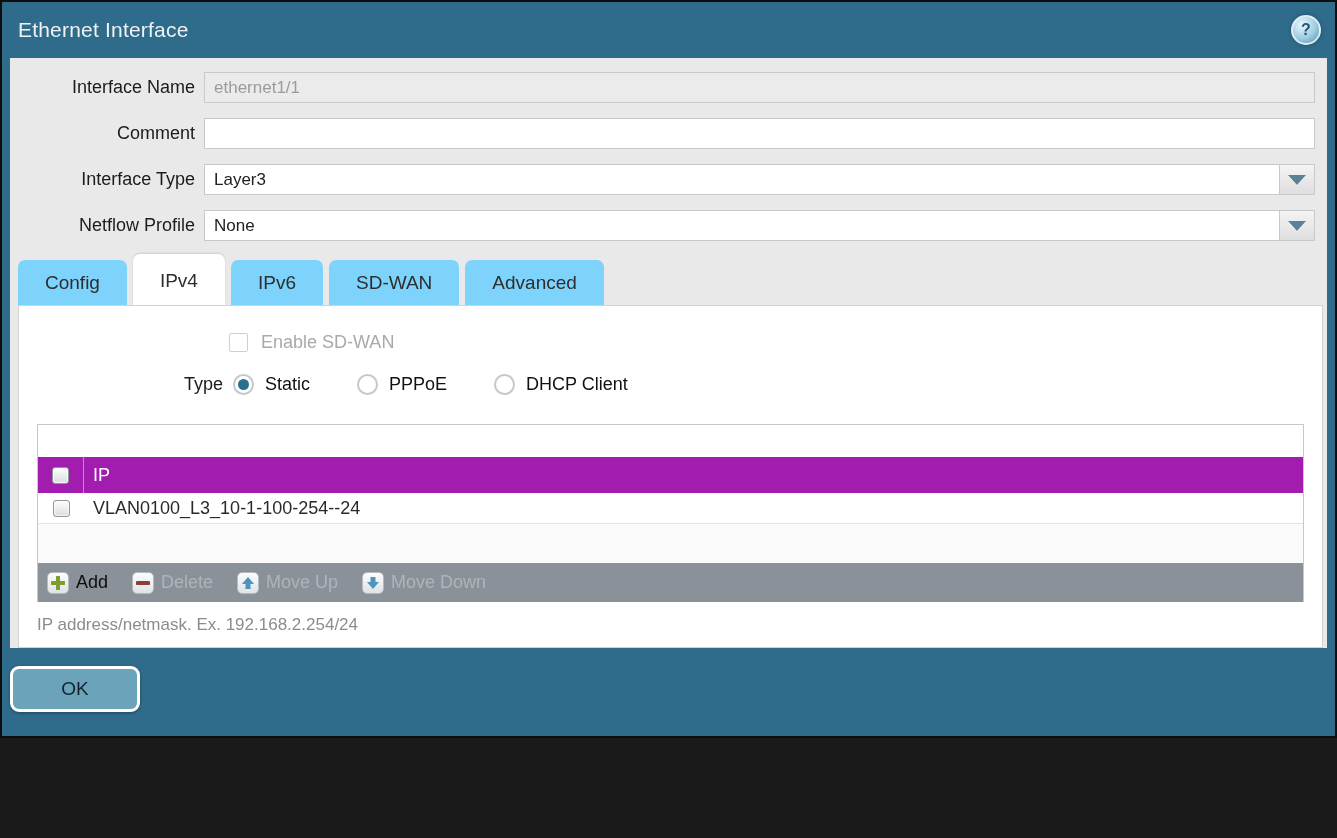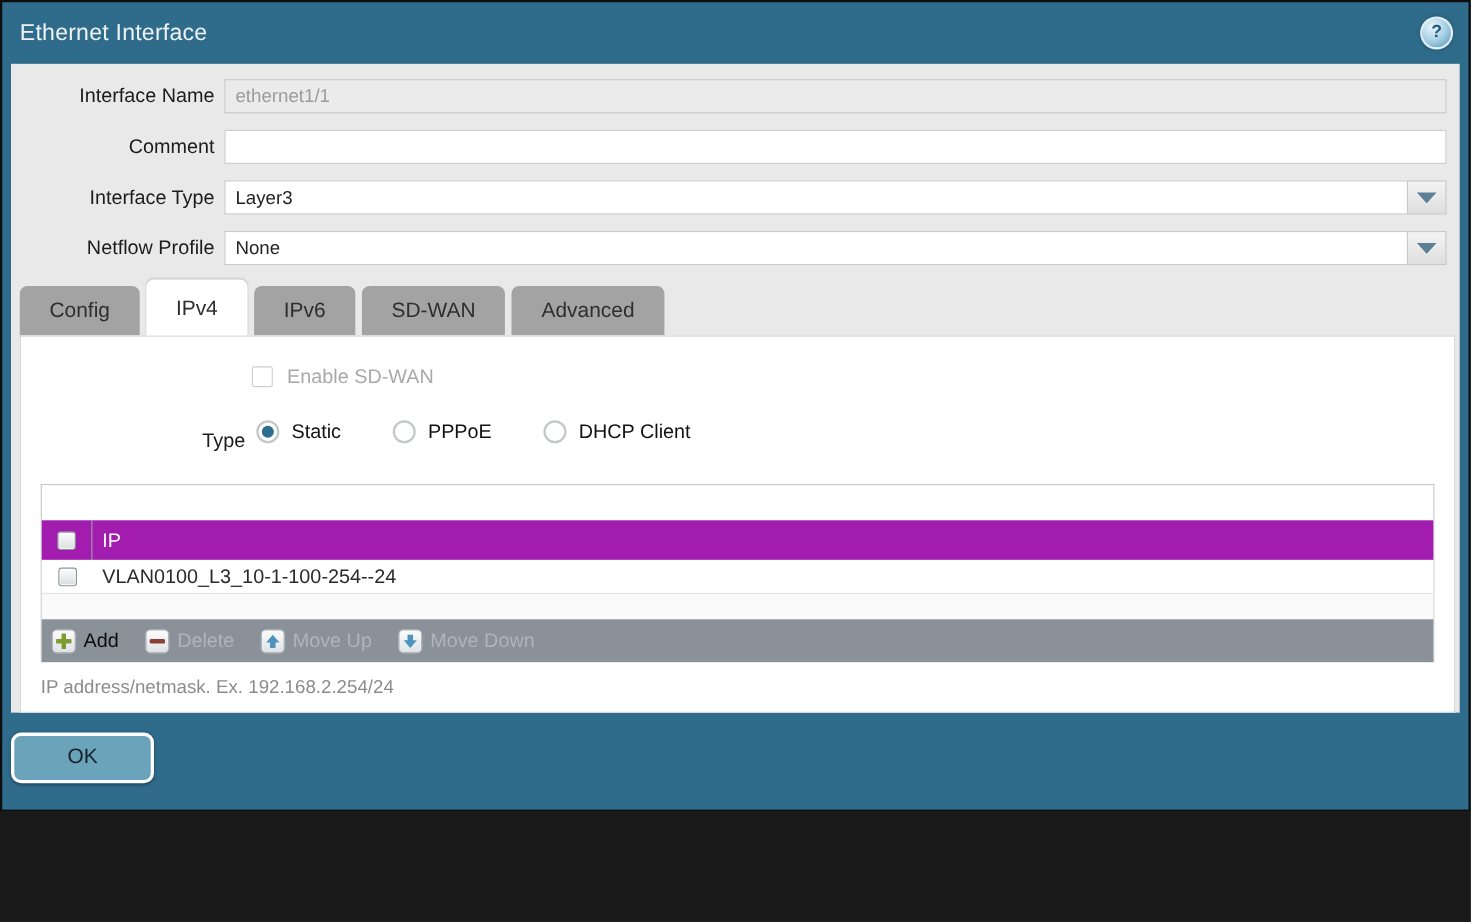--- a/index.html
+++ b/index.html
@@ -62,21 +62,21 @@
   .combo-arrow {
     width:0; height:0;
     border-left:9px solid transparent; border-right:9px solid transparent;
     border-top:10px solid #5d8097;
     filter:drop-shadow(0 1px 0 rgba(255,255,255,0.6));
   }
 
   
   .tabs { display:flex; align-items:flex-end; padding-left:8px; height:51px; flex:0 0 51px; }
   .tab {
-    background:#a3a3a3; color:#2e2e2e;
+    background:#7dd3fc; color:#2e2e2e;
     font-size:19px; padding:0 27px;
     height:45px; line-height:45px;
     border-radius:7px 7px 0 0;
     margin-right:6px; cursor:pointer;
     position:relative; z-index:1;
   }
   .tab.active {
     background:#ffffff; height:51px; line-height:53px; z-index:3;
     box-shadow:0 -1px 2px rgba(0,0,0,0.12);
   }
@@ -89,21 +89,21 @@
     position:relative; z-index:2;
   }
   .sdwan-row { margin:26px 0 0 210px; display:flex; align-items:center; }
   .checkbox {
     width:19px; height:19px; border:1px solid #cfcfcf; background:#ffffff;
     border-radius:2px; flex:0 0 19px;
   }
   .sdwan-label { margin-left:13px; color:#a9a9a9; font-size:18px; }
 
   .type-row { margin:21px 0 0 0; display:flex; align-items:center; }
-  .type-label { width:214px; flex:0 0 214px; text-align:right; font-size:18px; color:#1c1c1c; padding-right:10px;margin-top:16px; }
+  .type-label { width:214px; flex:0 0 214px; text-align:right; font-size:18px; color:#1c1c1c; padding-right:10px; }
   .radio-item { display:flex; align-items:center; margin-right:47px; cursor:pointer; }
   .radio {
     width:21px; height:21px; border-radius:50%;
     border:2px solid #c5c8cb; background:#fff;
     display:flex; align-items:center; justify-content:center;
     flex:0 0 21px;
   }
   .radio .dot { width:11px; height:11px; border-radius:50%; background:transparent; }
   .radio.selected .dot { background:#2b6e8e; }
   .radio-text { margin-left:11px; font-size:18px; color:#111; }

